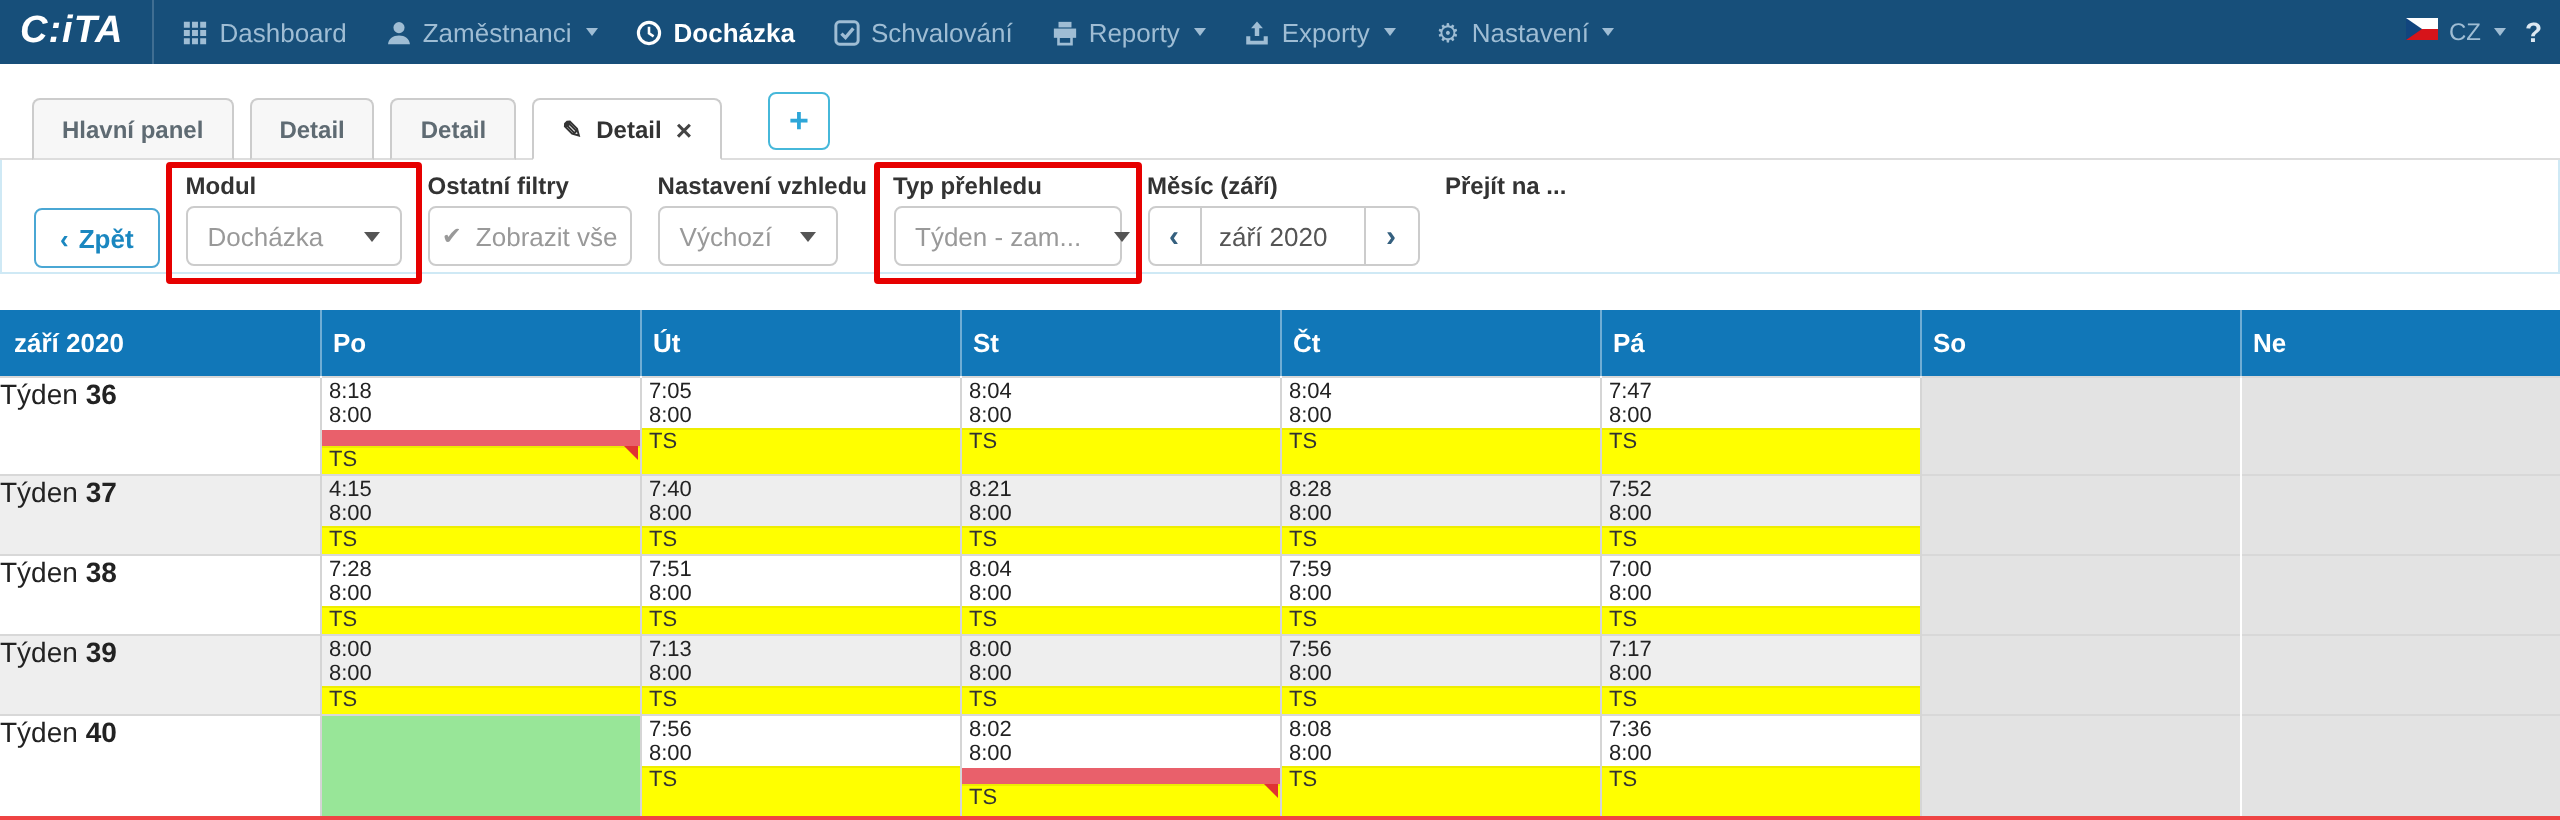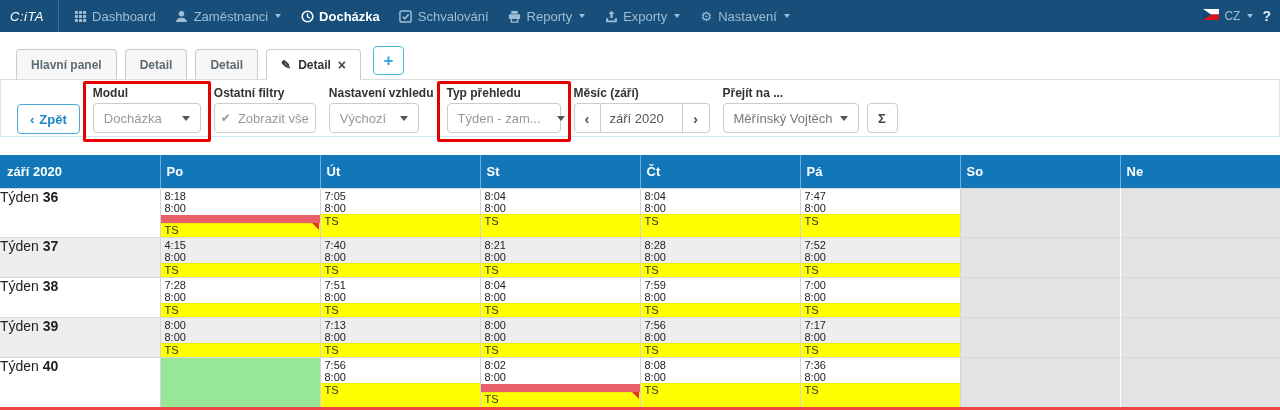--- a/index.html
+++ b/index.html
@@ -9,41 +9,41 @@
     font-family:"Liberation Sans", sans-serif;
     background:#fff; color:#333;
   }
   
   .navbar {
     height:32px; background:var(--navbar-bg);
     display:flex; align-items:center; padding:0 8px 0 8px;
     color:#9fbdd4; font-size:13px;
   }
   .logo {
-    color:#fff; font-weight:normal; font-style:italic;
-    font-size:13px; letter-spacing:.5px; padding:0 14px 0 2px; cursor:pointer;
+    color:#fff; font-weight:bold; font-style:italic;
+    font-size:19px; letter-spacing:.5px; padding:0 14px 0 2px; cursor:pointer;
   }
   .nav-sep { width:1px; align-self:stretch; background:rgba(255,255,255,.18); margin-right:14px; }
   .nav-items { display:flex; align-items:center; }
   .nav-item { display:flex; align-items:center; gap:5px; margin-right:19px; cursor:pointer; white-space:nowrap; }
   .nav-item.active { color:#fff; font-weight:bold; }
   .nicon { display:inline-flex; width:14px; height:14px; align-items:center; justify-content:center; }
   .nicon svg { display:block; }
   .glyph { font-size:13px; line-height:13px; }
   .caret { display:inline-block; width:0; height:0;
     border-left:3.5px solid transparent; border-right:3.5px solid transparent;
     border-top:4px solid currentColor; margin-left:2px; }
   .nav-right { margin-left:auto; display:flex; align-items:center; gap:9px; font-size:12px; }
   .nav-user, .nav-lang { display:flex; align-items:center; gap:5px; cursor:pointer; white-space:nowrap; }
   .nav-help { color:#dce8f2; font-weight:bold; font-size:14px; padding-right:1px; cursor:pointer; }
 
   
   .tabbar {
     height:48px; background:#fff; display:flex; align-items:flex-end;
-    padding:0 16px; border-bottom:1px solid #ddd; gap:12px;
+    padding:0 16px; border-bottom:1px solid #ddd; gap:23px;
   }
   .tab {
     height:31px; display:flex; align-items:center; gap:7px; padding:0 14px;
     background:#f7f7f7; border:1px solid #ccc; border-radius:4px 4px 0 0;
     font-size:12px; font-weight:bold; color:#5f6b73; margin-bottom:-1px;
     border-bottom:1px solid #ddd; cursor:pointer; white-space:nowrap;
   }
   .tab.active { background:#fff; color:#333; border-bottom:1px solid #fff; }
   .tab .pencil { font-size:12px; color:#333; }
   .tab .close { font-size:14px; font-weight:bold; color:#444; line-height:10px; cursor:pointer; }
@@ -110,21 +110,21 @@
     border-left:1px solid rgba(255,255,255,.4);
   }
   .grid thead th:first-child { border-left:none; padding-left:7px; }
   .grid tbody td {
     padding:0; vertical-align:top;
     border-top:1px solid #d8d8d8; border-left:1px solid #d5d5d5;
   }
   .grid tbody td:first-child { border-left:none; }
   .grid tbody tr td { height:38px; }
   .grid tbody tr:first-child td { height:47px; }
-  .grid tbody tr:last-child td { height:52px; border-bottom:4px solid #ef4444; }
+  .grid tbody tr:last-child td { height:52px; border-bottom:2px solid #ef4444; }
   .grid tbody tr.alt { background:#eeeeee; }
   td.label-cell { padding:8px 0 0 18px; font-size:14px; color:#222; }
   td.label-cell b { font-weight:bold; }
   td.empty-td { background:var(--empty-gray); }
   td.empty-td + td.empty-td { border-left-color:#fff; }
   .cell { display:flex; flex-direction:column; height:100%; }
   .cell.green { background:var(--cell-green); }
   .times { padding:1px 0 0 4px; font-size:11px; line-height:12px; color:#222; }
   .stripe-red { height:8px; margin-top:1px; background:var(--stripe-red); position:relative; flex:0 0 auto; }
   .stripe-red .tri {
@@ -289,27 +289,20 @@
         </div>
       <div class="ig-input">září 2020</div>
       <div class="ig-btn right">
           <span>›</span>
         </div>
     </div>
   </div>
 
   <div class="tgroup">
     <span class="tlabel">Přejít na ...</span>
-    <div style="display:flex; gap:8px;">
-      <div class="control w-prejit">
-        <span>Měřínský Vojtěch</span>
-        <span class="sel-caret"></span>
-      </div>
-      <div class="control btn-sigma">Σ</div>
-    </div>
   </div>
 </div>
 
 <table class="grid">
   <colgroup>
       <col>
       <col>
       <col>
       <col>
       <col>

